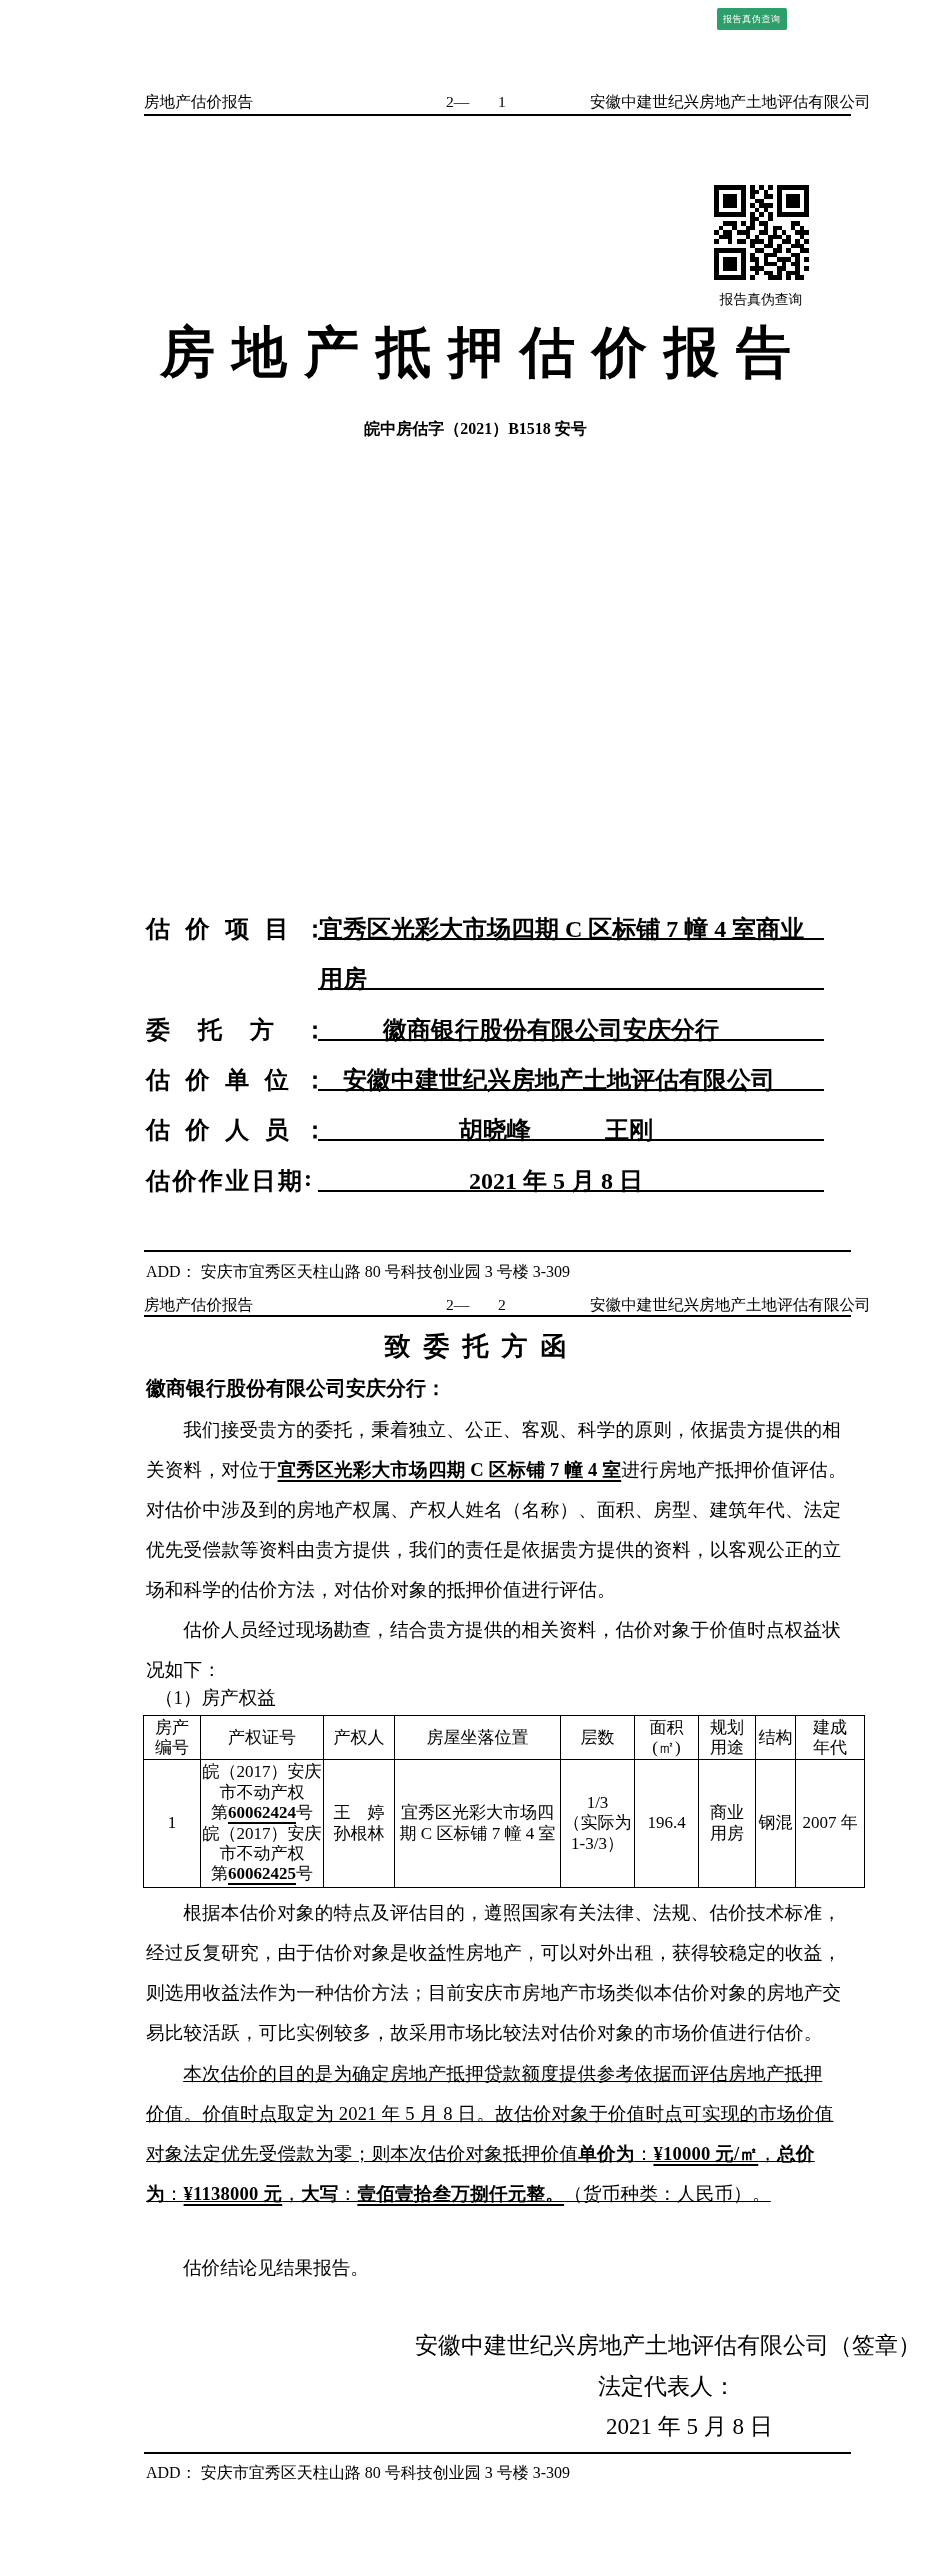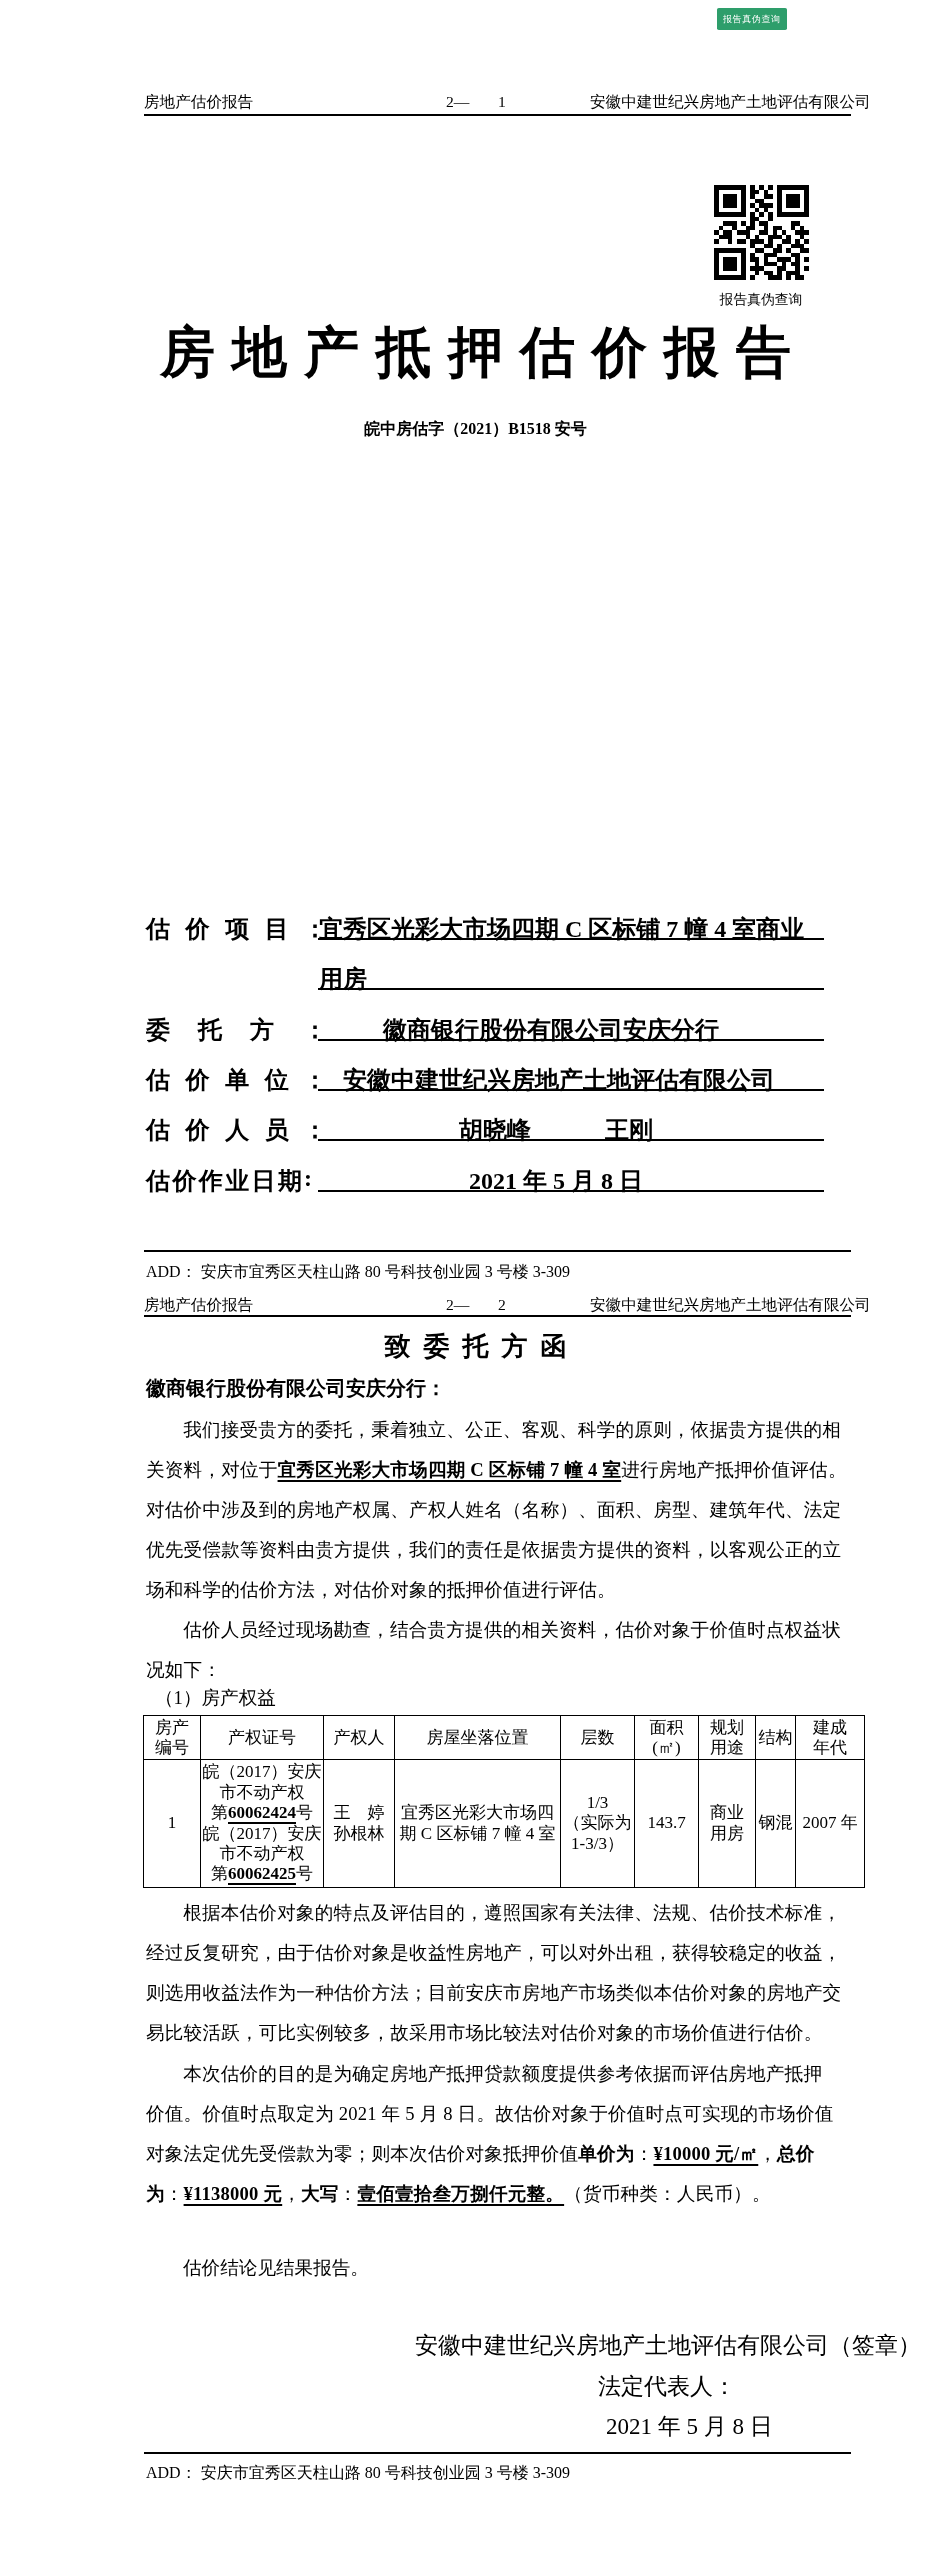--- a/index.html
+++ b/index.html
@@ -28,21 +28,21 @@
   .ls47{letter-spacing:28px;}
   .ls4{letter-spacing:2.4px;}
   .f-colon{font-size:24px;font-weight:bold;}
   .f-value{font-size:24px;font-weight:bold;white-space:nowrap;}
   .f-line{background:#000;height:1.8px;}
   
   .letter-title{width:100%;text-align:center;font-size:26px;font-weight:bold;letter-spacing:13px;text-indent:13px;}
   .salutation{font-size:20px;font-weight:bold;}
   .body-block{width:716px;font-size:18.6px;letter-spacing:0.2px;}
   .bline{height:40px;line-height:40px;white-space:nowrap;}
-  .lh67 .bline{height:40px;line-height:40px;}
+  .lh67 .bline{height:40px;line-height:40px;text-decoration:underline;}
   .b{font-weight:bold;text-align:center;}
   .u{text-decoration:underline;text-decoration-thickness:1.5px;text-underline-offset:4.2px;}
   .section-label{font-size:18.6px;}
   .conclusion{font-size:18.6px;}
   .sig{font-size:23px;white-space:nowrap;}
   
   table.ptable{border-collapse:collapse;table-layout:fixed;width:721px;}
   table.ptable th,table.ptable td{
     border:1.2px solid #000;text-align:center;vertical-align:middle;
     padding:0;font-weight:normal;overflow:hidden;
@@ -419,21 +419,21 @@
           </td>
       <td>
             <div class="bline"><span>宜秀区光彩大市场四</span></div>
             <div class="bline"><span>期 C 区标铺 7 幢 4 室</span></div>
           </td>
       <td>
             <div class="bline"><span>1/3</span></div>
             <div class="bline"><span>（实际为</span></div>
             <div class="bline"><span>1-3/3）</span></div>
           </td>
-      <td>143.7</td>
+      <td>196.4</td>
       <td>
             <div class="bline"><span>商业</span></div>
             <div class="bline"><span>用房</span></div>
           </td>
       <td>钢混</td>
       <td>2007 年</td>
     </tr>
   </tbody>
     </table>
 

